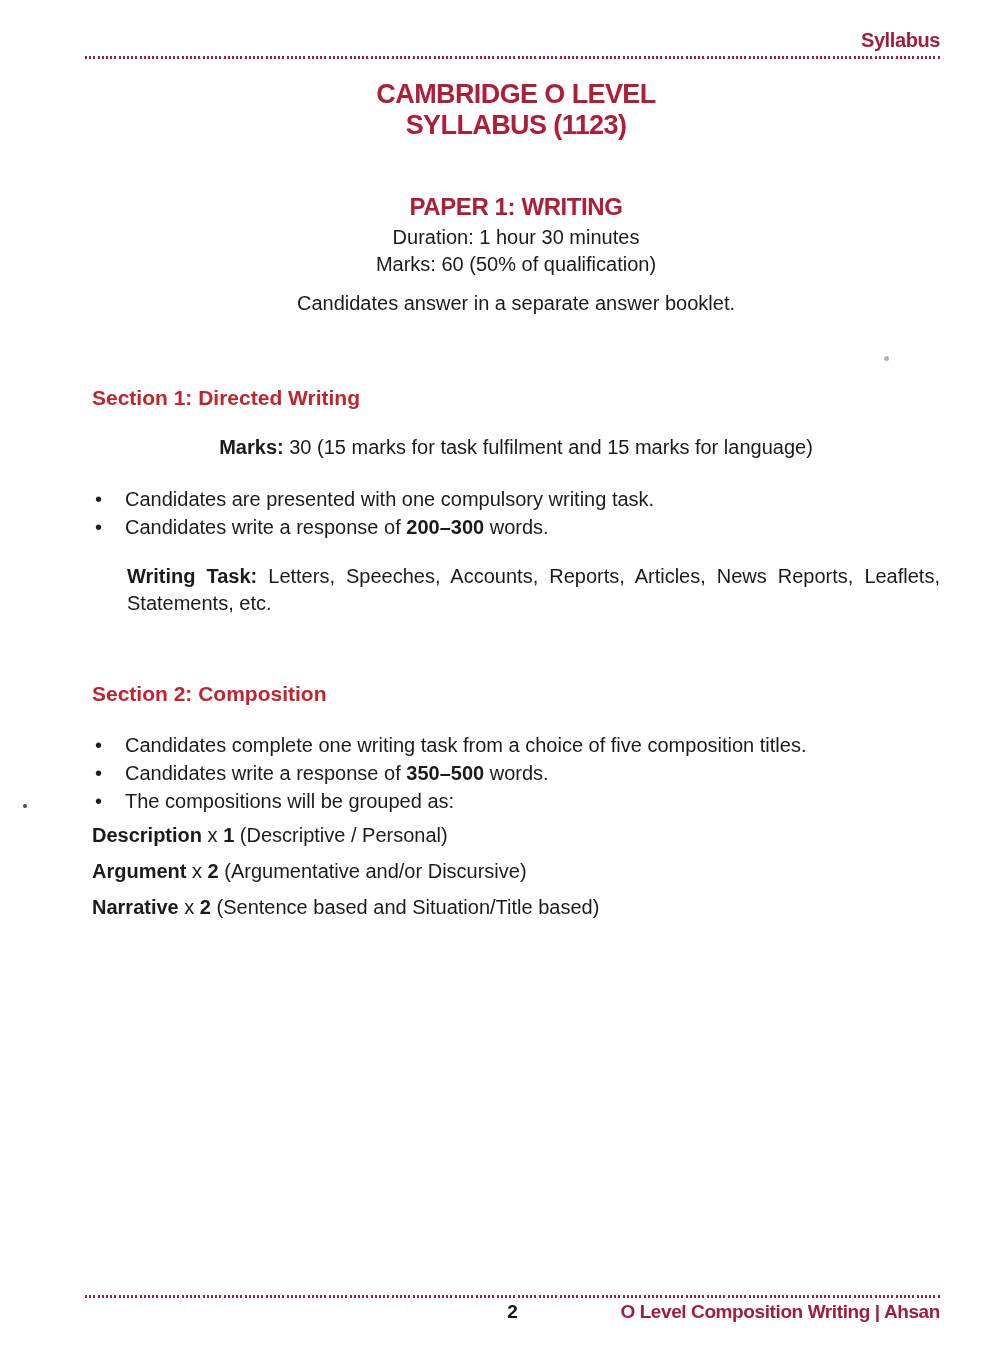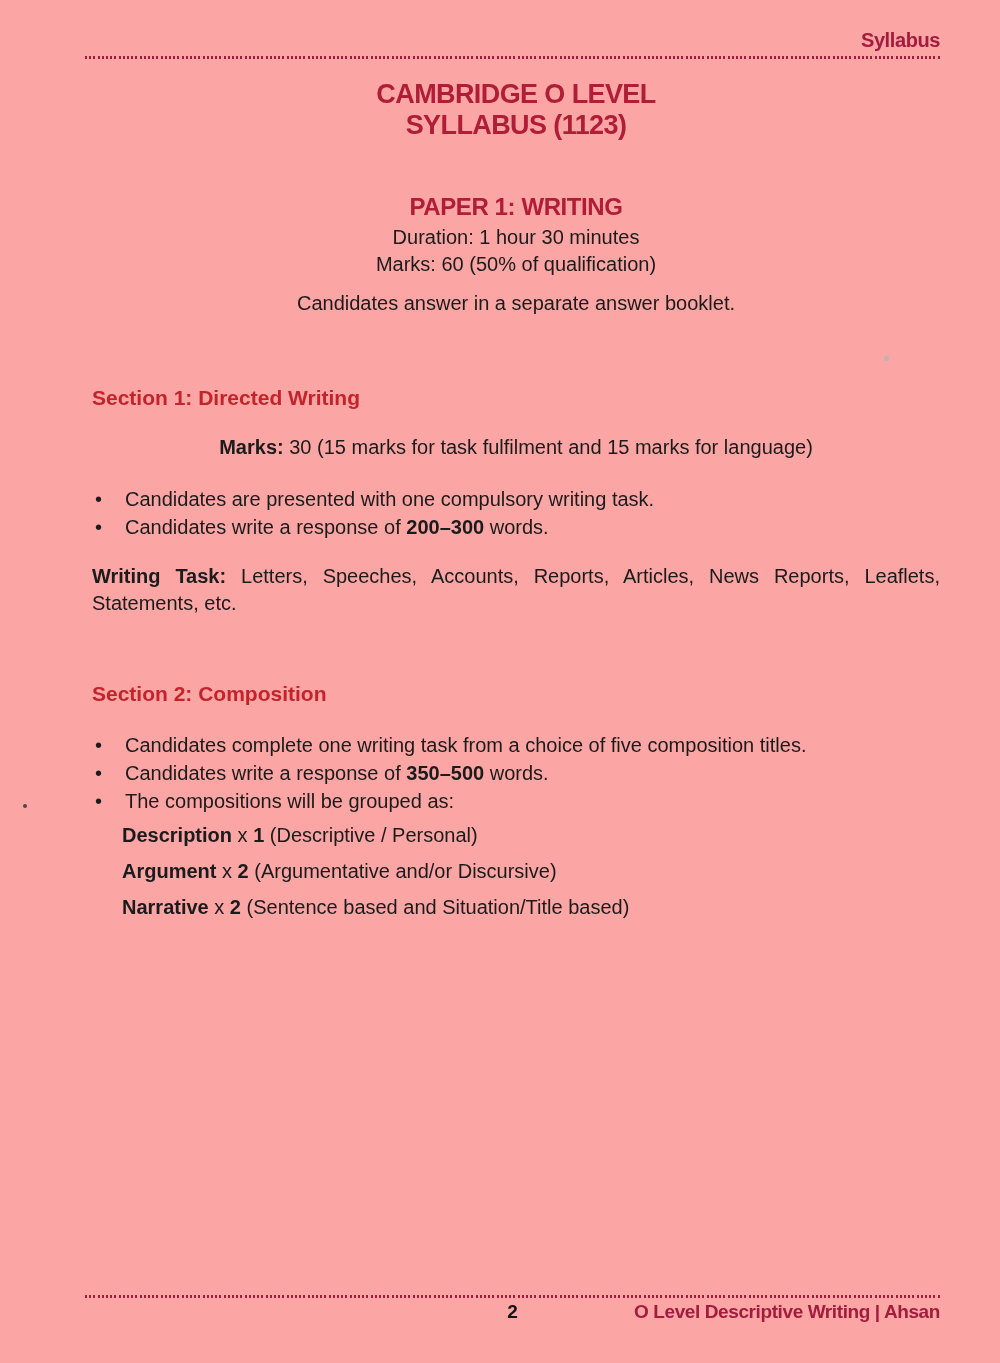--- a/index.html
+++ b/index.html
@@ -1,21 +1,21 @@
 <!DOCTYPE html>
 <html style="--crimson: #a21c3e; --crimson-title: #b01d36; --red: #c3242c; --text: #1b1b1b;"><head>
 <meta charset="utf-8">
 <style>
   html, body { margin: 0; padding: 0; background: #e8e8e8; }
   .page {
     position: relative;
     width: 1000px;
     height: 1363px;
     margin: 0 auto;
-    background: #fca5a5;
+    background: #ffffff;
     overflow: hidden;
     box-sizing: border-box;
     padding: 28px 60px 0 92px;
     font-family: "Liberation Sans", sans-serif;
     color: var(--text, #1b1b1b);
   }
 
   
   .corner-label {
     text-align: right;
@@ -75,23 +75,24 @@
   .bullets { margin-top: 24px; }
   .bullet-row { display: flex; font-size: 20px; line-height: 28px; }
   .bullet-marker { flex: none; width: 30px; padding-left: 3px; }
   .bullet-text { flex: 1; }
 
   .task-para {
     margin-top: 22px;
     font-size: 20px;
     line-height: 27px;
     text-align: justify;
+    margin-left: 35px;
   }
 
-  .groups { margin-left: 30px; }
+  .groups { }
   .group-line { margin-top: 8px; font-size: 20px; line-height: 28px; }
   .group-line:first-child { margin-top: 6px; }
 
   
   .footer { position: absolute; left: 85px; right: 60px; top: 1291px; }
   .footer-row { position: relative; margin-top: 2px; height: 26px; }
   .page-number {
     position: absolute; left: 0; right: 0;
     text-align: center;
     font-weight: bold; font-size: 19px; line-height: 24px;
@@ -177,20 +178,20 @@
     </div>
     <div class="group-line">
       <b>Narrative</b><span> x </span><b>2</b><span> (Sentence based and Situation/Title based)</span>
     </div>
   </div>
 
   <div class="footer">
     <div class="dotted-rule" style="margin-left:0;"></div>
     <div class="footer-row">
       <div class="page-number">2</div>
-      <div class="footer-credit">O Level Descriptive Writing | Ahsan</div>
+      <div class="footer-credit">O Level Composition Writing | Ahsan</div>
     </div>
   </div>
 
   <div class="speck speck-1"></div>
   <div class="speck speck-2"></div>
 
 </div>
 
 </body></html>

